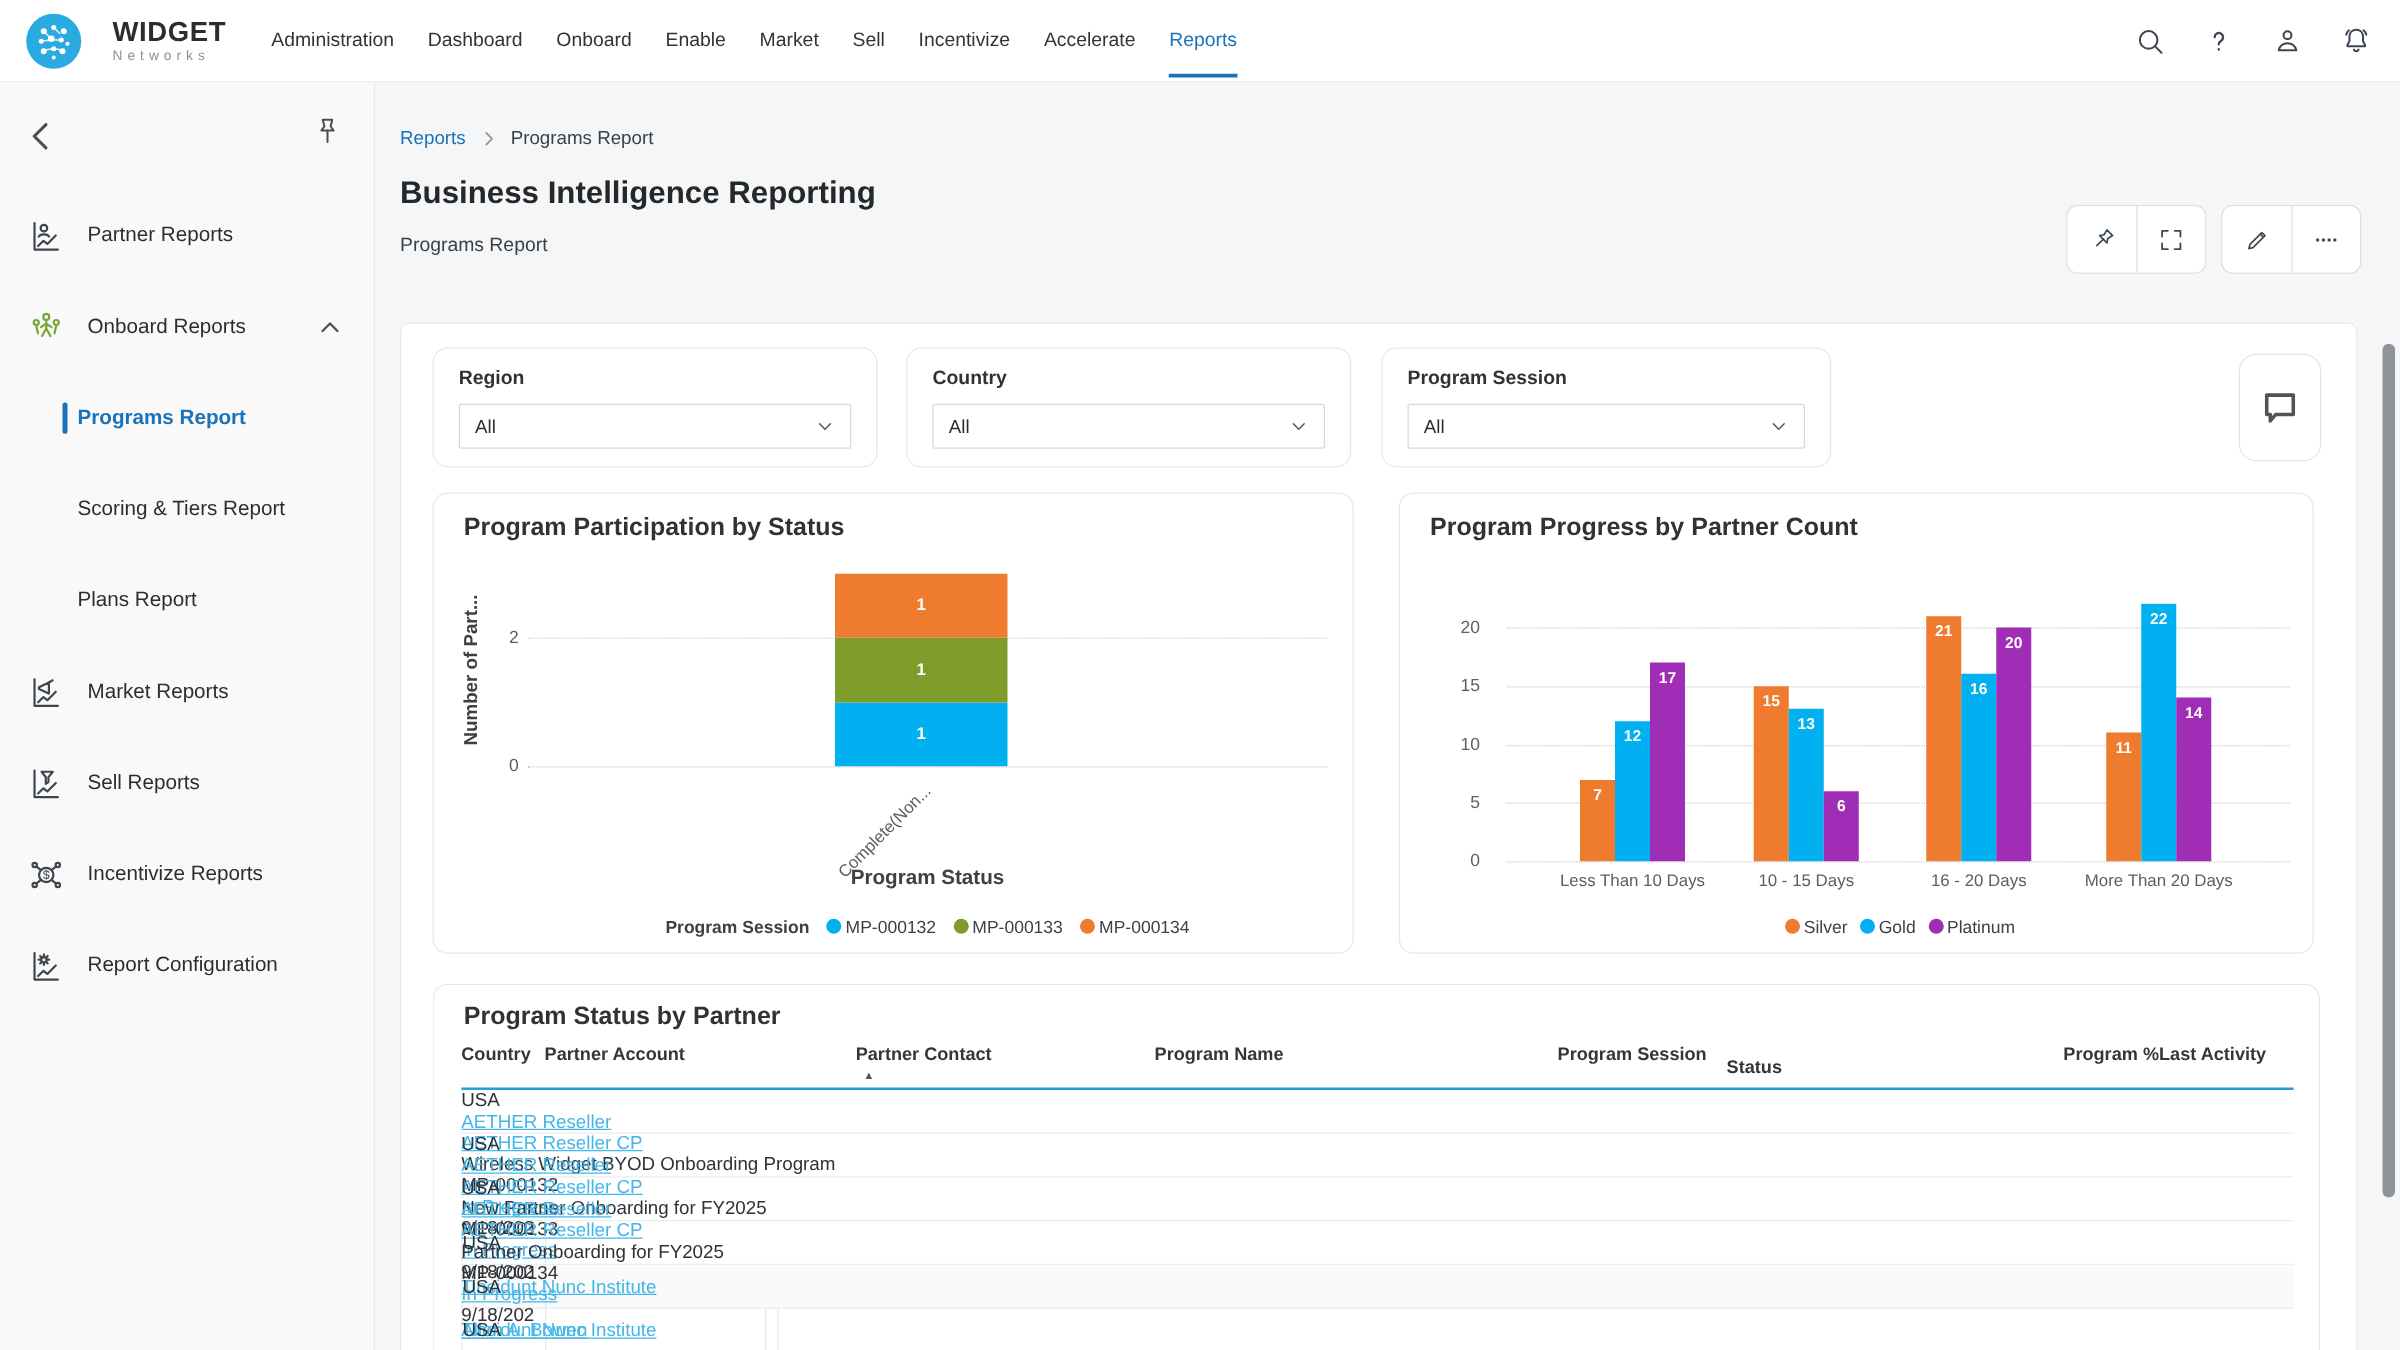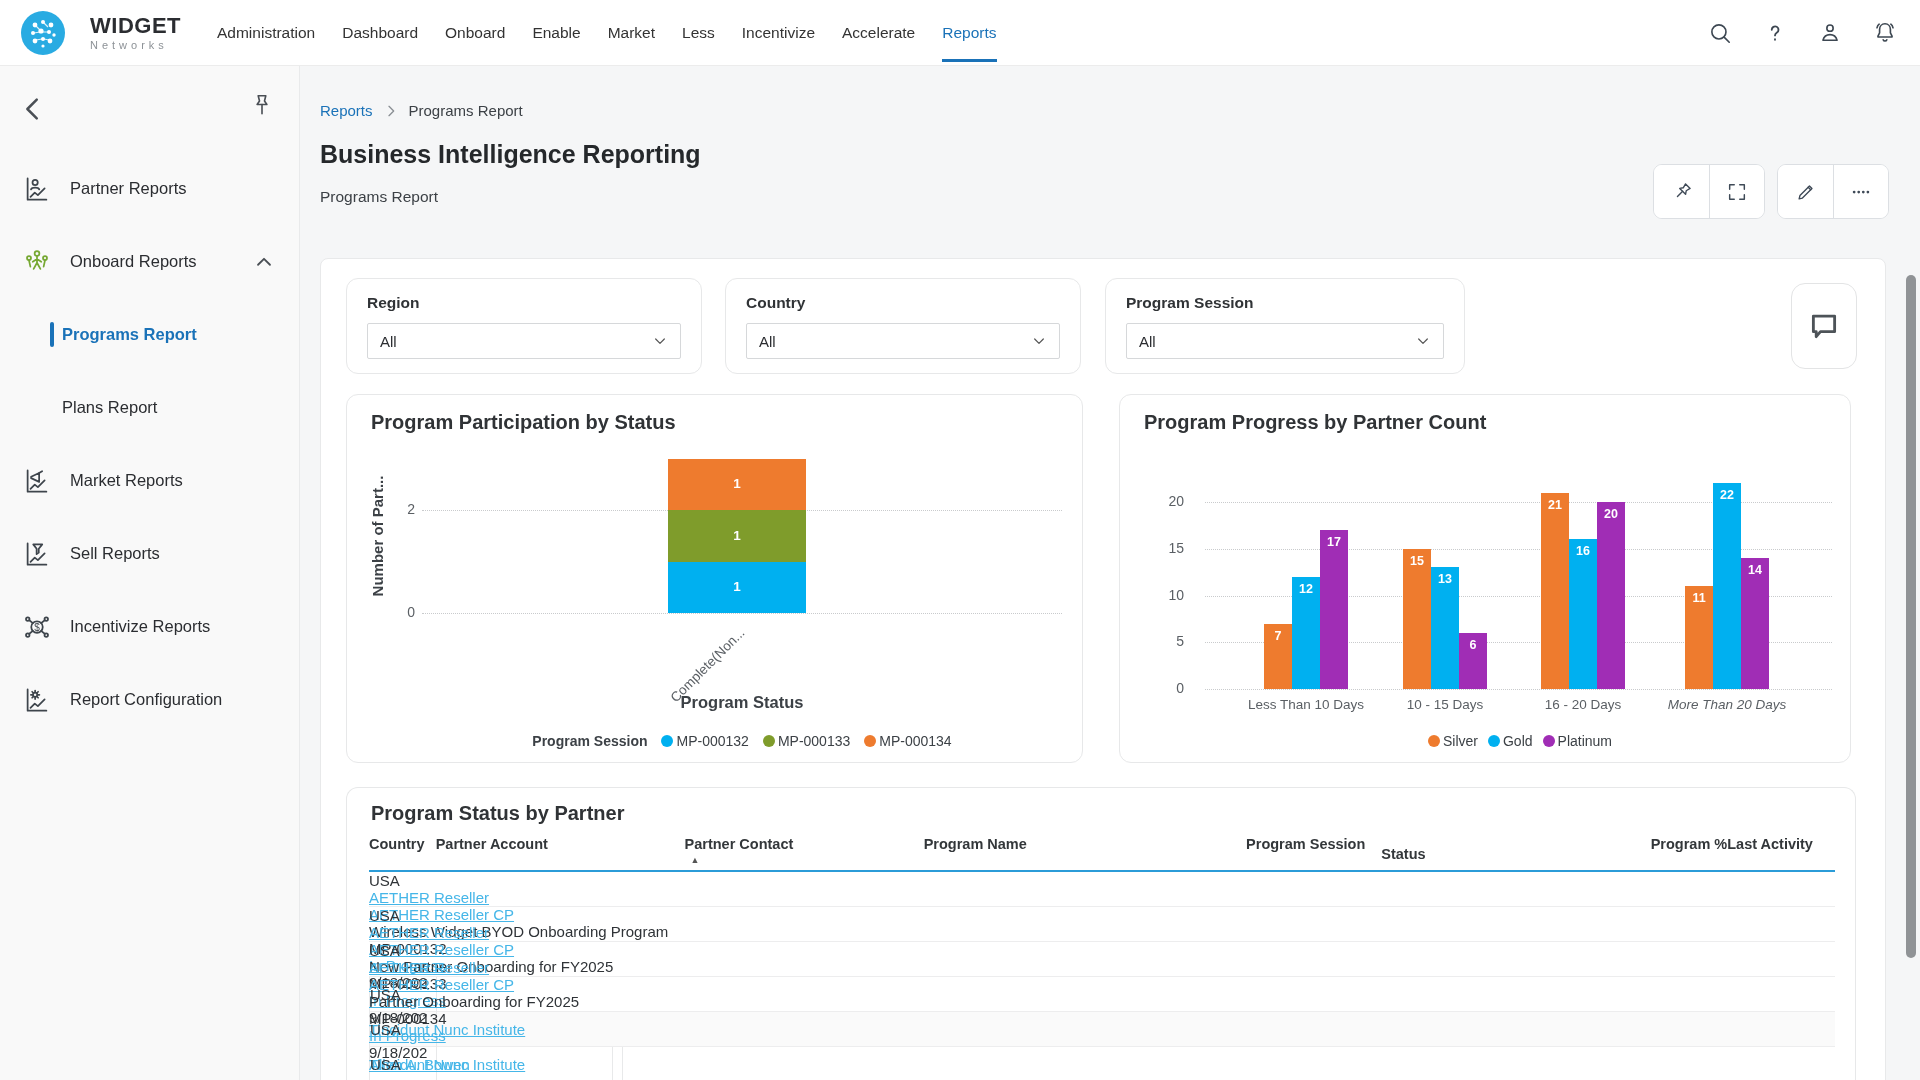--- a/index.html
+++ b/index.html
@@ -132,21 +132,21 @@
       <div class="brand-title">WIDGET</div>
       <div class="brand-sub">Networks</div>
     </div>
   </div>
   <div class="top-nav">
       <div class="nav-item">Administration</div>
       <div class="nav-item">Dashboard</div>
       <div class="nav-item">Onboard</div>
       <div class="nav-item">Enable</div>
       <div class="nav-item">Market</div>
-      <div class="nav-item">Less</div>
+      <div class="nav-item">Sell</div>
       <div class="nav-item">Incentivize</div>
       <div class="nav-item">Accelerate</div>
       <div class="nav-item active">Reports</div>
     </div>
   <div class="top-icons">
       <span class="tb-icon"><svg viewBox="0 0 24 24" fill="none" stroke="currentColor" stroke-width="1.5" stroke-linecap="round" stroke-linejoin="round">
           <circle cx="11" cy="11" r="6.5"></circle>
           <path d="M15.8 15.8 20.5 20.5"></path>
         </svg></span>
       <span class="tb-icon"><svg viewBox="0 0 24 24" fill="none" stroke="currentColor" stroke-width="1.7" stroke-linecap="round" stroke-linejoin="round">
@@ -199,20 +199,23 @@
             <path d="M18.4 10.7l-1.1 5"></path>
           </svg></span>
         <span class="sb-label">Onboard Reports</span>
         <span class="sb-chevron"><svg viewBox="0 0 24 24" fill="none" stroke="currentColor" stroke-width="2" stroke-linecap="round" stroke-linejoin="round">
             <path d="M5.5 15 12 8.5 18.5 15"></path>
           </svg></span>
       </div>
       <div class="sb-child active">
         <span class="active-bar"></span>
         <span>Programs Report</span>
+      </div>
+      <div class="sb-child">
+        <span>Scoring &amp; Tiers Report</span>
       </div>
       <div class="sb-child">
         <span>Plans Report</span>
       </div>
       <div class="sb-item">
         <span class="sb-icon"><svg viewBox="0 0 24 24" fill="none" stroke="currentColor" stroke-width="1.4" stroke-linecap="round" stroke-linejoin="round">
             <path d="M4.5 3.5v17h15"></path>
             <path d="M7.3 8.6l6.4-3v7.1l-6.4-3z"></path>
             <path d="M13.7 5.6l2.4-1.4"></path>
             <path d="M6.8 18.3l3.4-3.4 2.5 2 5.4-5.4"></path>
@@ -400,21 +403,21 @@
           <span class="bar-label" style="left: 449px; width: 28px; top: 149.4px; font-size: 12.5px;">16</span>
           <div class="bar" style="left: 477px; top: 107px; width: 28px; height: 187px; background: rgb(160, 45, 181);"></div>
           <span class="bar-label" style="left: 477px; width: 28px; top: 112px; font-size: 12.5px;">20</span>
           <span class="xtick" style="left: 388px; width: 150px; top: 302px;">16 - 20 Days</span>
           <div class="bar" style="left: 565px; top: 191.15px; width: 28px; height: 102.85px; background: rgb(238, 123, 46);"></div>
           <span class="bar-label" style="left: 565px; width: 28px; top: 196.15px; font-size: 12.5px;">11</span>
           <div class="bar" style="left: 593px; top: 88.3px; width: 28px; height: 205.7px; background: rgb(0, 176, 240);"></div>
           <span class="bar-label" style="left: 593px; width: 28px; top: 93.3px; font-size: 12.5px;">22</span>
           <div class="bar" style="left: 621px; top: 163.1px; width: 28px; height: 130.9px; background: rgb(160, 45, 181);"></div>
           <span class="bar-label" style="left: 621px; width: 28px; top: 168.1px; font-size: 12.5px;">14</span>
-          <span class="xtick" style="left: 532px; width: 150px; top: 302px; font-style: italic;">More Than 20 Days</span>
+          <span class="xtick" style="left: 532px; width: 150px; top: 302px;">More Than 20 Days</span>
         </div>
     <div class="legend" style="padding-left: 70px; gap: 10px;">
           <span class="legend-item">
             <span class="legend-dot" style="background: rgb(238, 123, 46);"></span>
             <span class="legend-text">Silver</span>
           </span>
           <span class="legend-item">
             <span class="legend-dot" style="background: rgb(0, 176, 240);"></span>
             <span class="legend-text">Gold</span>
           </span>

